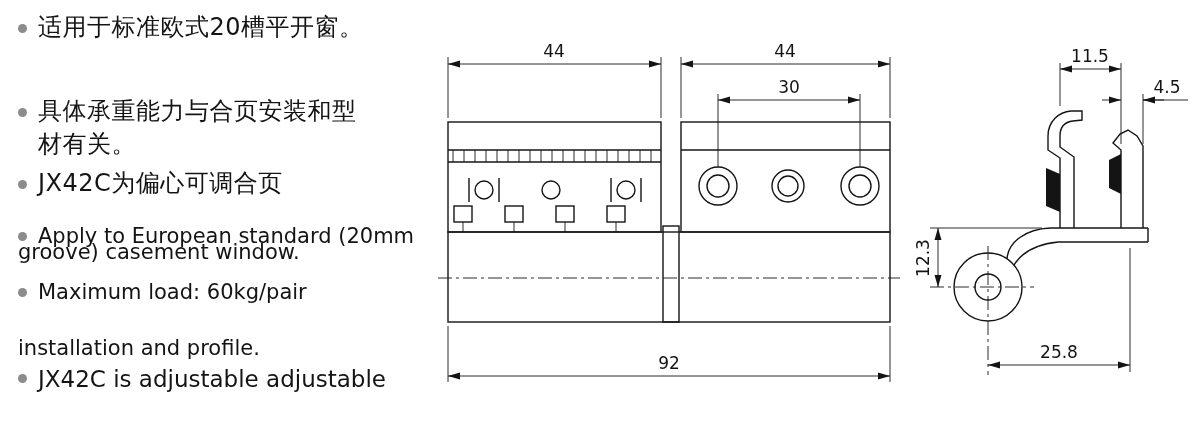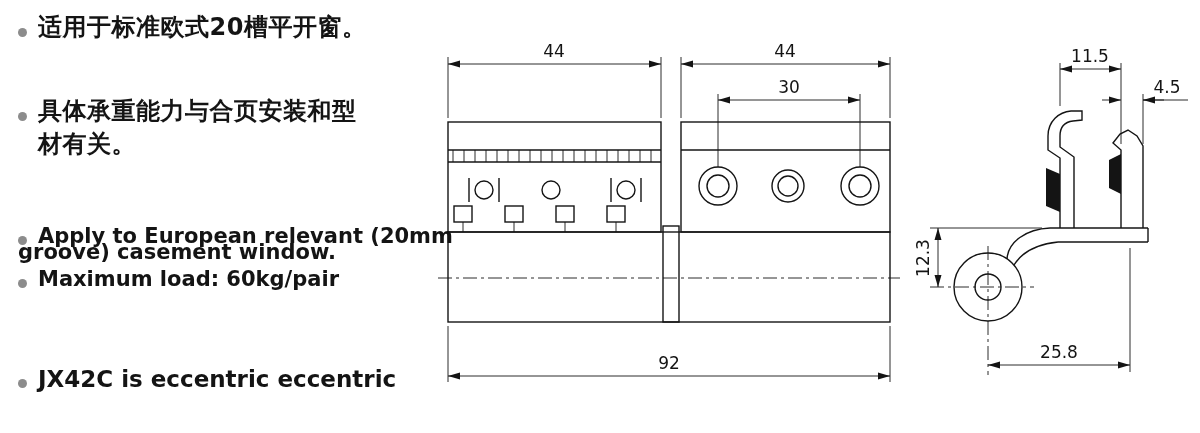--- a/index.html
+++ b/index.html
@@ -8,21 +8,21 @@
     --background:#ffffff;
   }
   html,body{margin:0;padding:0;}
   body{
     background:var(--background,#fff);
     font-family:"DejaVu Sans","Liberation Sans",sans-serif;
     width:1200px;height:433px;overflow:hidden;
   }
   .page{position:relative;width:1200px;height:433px;background:var(--background,#fff);}
   .notes{position:absolute;left:0;top:0;width:440px;height:433px;}
-  .row{position:absolute;left:18px;display:flex;align-items:center;white-space:nowrap;font-weight:bold;}
+  .row{position:absolute;left:18px;display:flex;align-items:flex-start;white-space:nowrap;}
   .dot{width:9px;height:9px;border-radius:50%;background:var(--bullet,#8c8c8c);margin-right:11px;flex:none;}
   .cn .dot{margin-top:10px;}
   .en .dot{margin-top:8px;}
   .txt{color:var(--line,#141414);}
   .cn .txt{font-size:24px;letter-spacing:0.5px;line-height:1.15;}
   .en .txt{font-size:21px;line-height:1.15;}
   .en-large .txt{font-size:23px;}
   .indent{margin-left:20px;}
   svg.drawing{position:absolute;left:0;top:0;}
   .ol{stroke:var(--line,#141414);stroke-width:1.4;fill:none;stroke-linejoin:miter;stroke-linecap:butt;}
@@ -41,35 +41,42 @@
       <span class="dot"></span>
       <span class="txt">适用于标准欧式20槽平开窗。</span>
     </div>
     <div class="row cn" style="top:98px">
       <span class="dot"></span>
       <span class="txt">具体承重能力与合页安装和型</span>
     </div>
     <div class="row cn" style="top:131px">
       <span class="txt indent">材有关。</span>
     </div>
+    <div class="row cn" style="top:170px">
+      <span class="dot"></span>
+      <span class="txt">JX42C为偏心可调合页</span>
+    </div>
 
     <div class="row en" style="top:224px">
       <span class="dot"></span>
-      <span class="txt">Apply to European relevant (20mm</span>
+      <span class="txt">Apply to European standard (20mm</span>
     </div>
     <div class="row en" style="top:240px">
       <span class="txt">groove) casement window.</span>
     </div>
-    <div class="row en" style="top:267px">
+    <div class="row en" style="top:280px">
       <span class="dot"></span>
       <span class="txt">Maximum load: 60kg/pair</span>
     </div>
+    <div class="row en" style="top:336px">
+      <span class="txt">installation and profile.</span>
+    </div>
     <div class="row en en-large" style="top:366px">
       <span class="dot"></span>
-      <span class="txt">JX42C is eccentric eccentric</span>
+      <span class="txt">JX42C is adjustable adjustable</span>
     </div>
   </div>
 
   <svg class="drawing" width="1200" height="433" viewBox="0 0 1200 433">
     <defs>
       <marker id="dimArrow" markerUnits="userSpaceOnUse" markerWidth="14" markerHeight="10" refX="13" refY="5" orient="auto-start-reverse">
         <path d="M13 5 L1 1.5 L1 8.5 Z" style="fill:#141414"></path>
       </marker>
     </defs>
 

